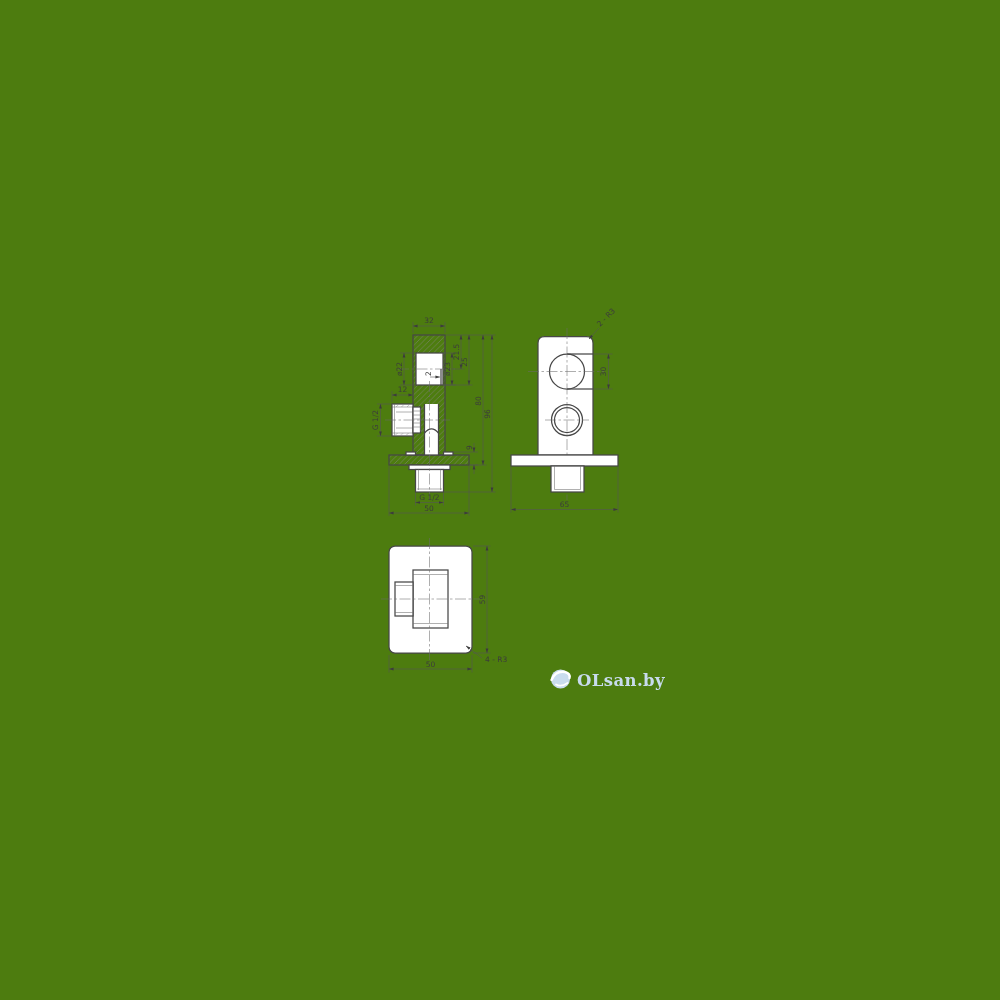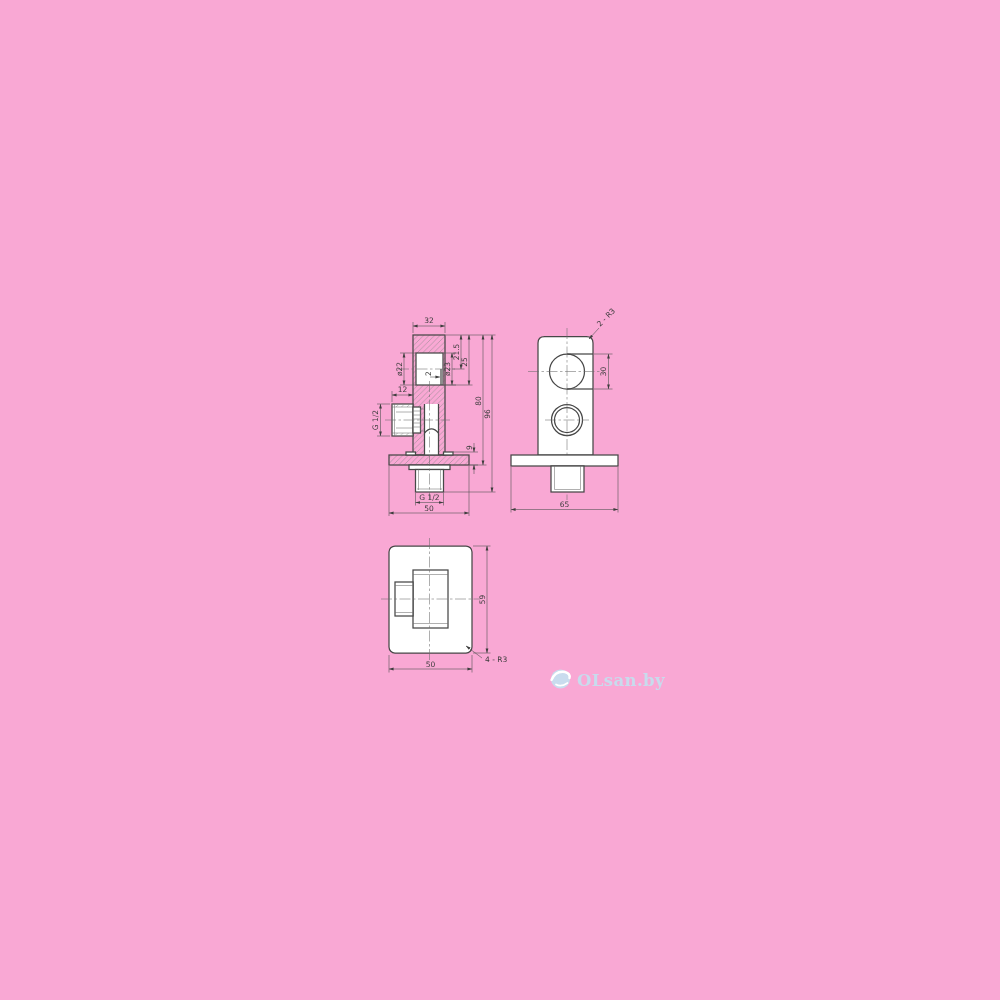--- a/index.html
+++ b/index.html
@@ -1,16 +1,16 @@
 <!DOCTYPE html>
 <html><head>
 <meta charset="utf-8">
 <style>
   html,body{margin:0;padding:0;background:#ffffff;}
-  .page{position:relative;width:1000px;height:1000px;background:#f9a8d4;overflow:hidden;
+  .page{position:relative;width:1000px;height:1000px;background:#4d7c0f;overflow:hidden;
         font-family:"DejaVu Sans",sans-serif;}
   svg{position:absolute;left:0;top:0;}
   .outline{fill:none;stroke:#474747;stroke-width:1.25;}
   .outline-f{fill:#ffffff;stroke:#474747;stroke-width:1.25;}
   .hatchfill{fill:url(#hatch);stroke:#474747;stroke-width:1.25;}
   .thin{fill:none;stroke:#6e6e6e;stroke-width:.55;}
   .dimline{fill:none;stroke:#555555;stroke-width:.6;}
   .center{fill:none;stroke:#6a6a6a;stroke-width:.55;stroke-dasharray:11 2.5 2.5 2.5;}
   .dim{font:7.5px "DejaVu Sans",sans-serif;fill:#3c3c3c;}
   .wmtext{font:bold 16.5px "DejaVu Serif",serif;fill:#c8dbed;letter-spacing:.4px;}

